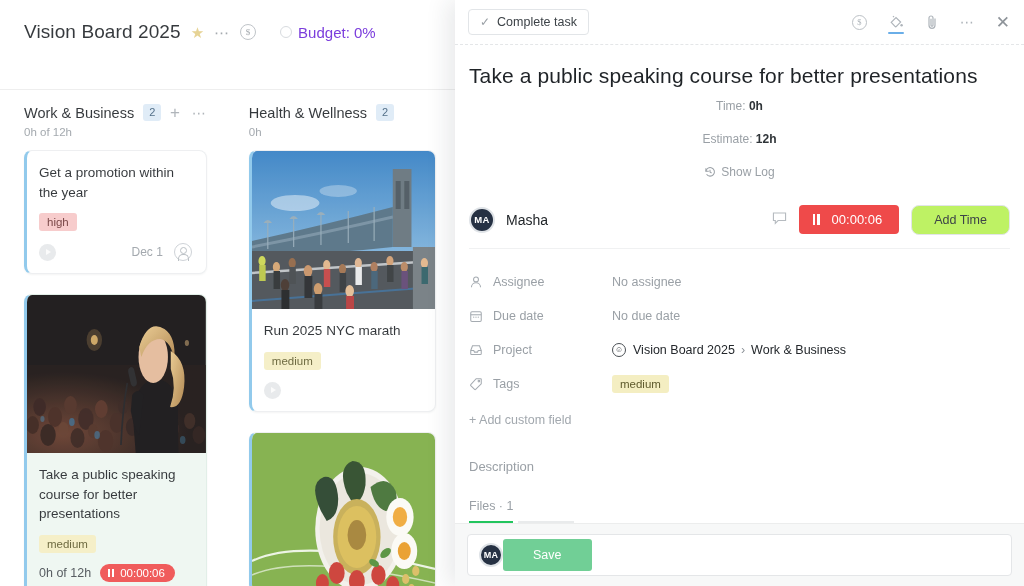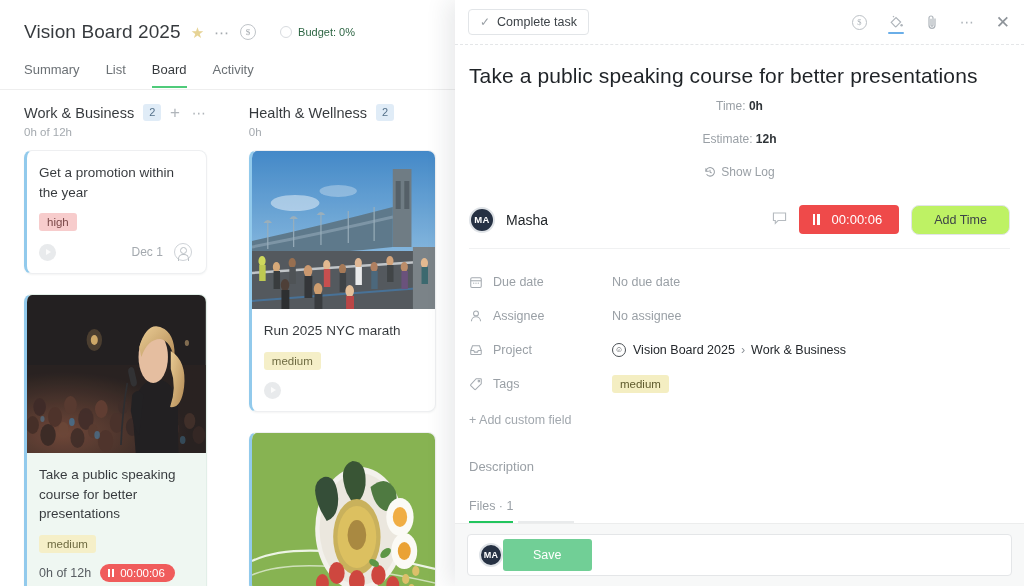--- a/index.html
+++ b/index.html
@@ -29,21 +29,21 @@
   .icon-star { color: #e4cf8a; font-size: 15px; line-height: 1; }
   .icon-dots { color: #9aa0a6; font-size: 15px; letter-spacing: 1px; line-height: 1; }
   .icon-coin {
     width: 16px; height: 16px; border-radius: 50%;
     border: 1px solid #b9bec3; color: #9aa0a6;
     font-size: 9px; display: flex; align-items:center; justify-content:center;
     font-family: "Liberation Serif", serif;
   }
   .budget-wrap { display: flex; align-items: center; gap: 6px; margin-left: 14px; }
   .budget-ring { width: 12px; height: 12px; border-radius: 50%; border: 1.5px solid #d4d8dc; }
-  .budget-text { font-size: 11px; color: #14532d; white-space: nowrap; }
+  .budget-text { font-size: 15px; color: #6d28d9; white-space: nowrap; }
 
   .tabs { display: flex; gap: 26px; margin-top: 14px; }
   .tab {
     font-size: 13px; color: #5b6166; padding-bottom: 9px;
     border-bottom: 2px solid transparent; cursor: pointer; white-space: nowrap;
   }
   .tab.active { color: #1f2327; border-bottom-color: #3cc66b; }
 
   .columns { display: flex; height: 496px; }
   .column { width: 300px; padding: 14px 24px 0 24px; position: relative; }
@@ -231,26 +231,20 @@
     <div class="proj-header">
       <div class="proj-title-row">
         <div class="proj-title">Vision Board 2025</div>
         <div class="icon-star">★</div>
         <div class="icon-dots">⋯</div>
         <div class="icon-coin">$</div>
         <div class="budget-wrap">
           <div class="budget-ring"></div>
           <div class="budget-text">Budget: 0%</div>
         </div>
-      </div>
-      <div class="tabs">
-        <div class="tab">Summary</div>
-        <div class="tab">List</div>
-        <div class="tab active">Board</div>
-        <div class="tab">Activity</div>
       </div>
     </div>
 
     <div class="columns">
 
       <div class="column">
         <div class="col-head">
           <div class="col-title">Work &amp; Business</div>
           <div class="col-count">2</div>
           <div class="col-actions">
@@ -535,45 +529,45 @@
           </div>
           <div class="addtime-btn">Add Time</div>
         </div>
       </div>
 
       <div class="fields">
 
         <div class="field-row">
           <div class="f-label">
             <svg width="14" height="14" viewBox="0 0 16 16" fill="none" stroke="#a5abb1" stroke-width="1.2">
+              <circle cx="8" cy="5" r="2.8"></circle>
+                <path d="M2.8 14 a5.2 5.2 0 0 1 10.4 0"></path>
+            </svg>
+            <span>Assignee</span>
+          </div>
+          <div class="f-val">No assignee</div>
+        </div>
+
+        <div class="field-row">
+          <div class="f-label">
+            <svg width="14" height="14" viewBox="0 0 16 16" fill="none" stroke="#a5abb1" stroke-width="1.2">
               <rect x="2" y="3.2" width="12" height="11" rx="1.4"></rect>
                 <path d="M2 6.6 h12"></path>
               <circle cx="5.4" cy="9.4" r="0.7" fill="#a5abb1" stroke="none"></circle>
               <circle cx="8" cy="9.4" r="0.7" fill="#a5abb1" stroke="none"></circle>
               <circle cx="10.6" cy="9.4" r="0.7" fill="#a5abb1" stroke="none"></circle>
             </svg>
             <span>Due date</span>
           </div>
           <div class="f-val">No due date</div>
         </div>
 
         <div class="field-row">
           <div class="f-label">
             <svg width="14" height="14" viewBox="0 0 16 16" fill="none" stroke="#a5abb1" stroke-width="1.2">
-              <circle cx="8" cy="5" r="2.8"></circle>
-                <path d="M2.8 14 a5.2 5.2 0 0 1 10.4 0"></path>
-            </svg>
-            <span>Assignee</span>
-          </div>
-          <div class="f-val">No assignee</div>
-        </div>
-
-        <div class="field-row">
-          <div class="f-label">
-            <svg width="14" height="14" viewBox="0 0 16 16" fill="none" stroke="#a5abb1" stroke-width="1.2">
               <path d="M2 8.6 L4 3.2 h8 l2 5.4 v3.6 a1 1 0 0 1-1 1 H3 a1 1 0 0 1-1-1 Z"></path>
               <path d="M2 8.6 h3.4 l0.9 1.8 h3.4 l0.9-1.8 H14"></path>
             </svg>
             <span>Project</span>
           </div>
           <div class="f-val filled">
             <span class="proj-emoji">☺</span>
             <span>Vision Board 2025</span>
             <span class="crumb-sep">›</span>
             <span>Work &amp; Business</span>

